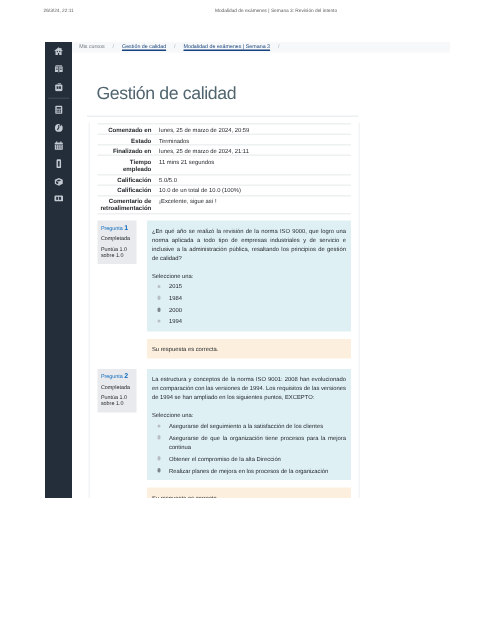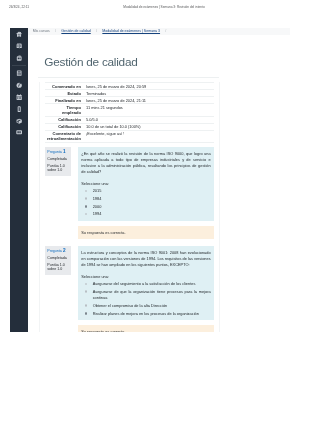--- a/index.html
+++ b/index.html
@@ -1,17 +1,17 @@
 <!DOCTYPE html>
 <html><head>
 <meta charset="utf-8">
 <style>
   * { box-sizing:border-box; margin:0; padding:0; }
   html,body { width:300px; height:424px; background:#ffffff; font-family:"Liberation Sans", sans-serif; }
-  .page { position:relative; width:300px; height:332px; overflow:hidden; background:#fff; }
+  .page { position:relative; width:300px; height:332px; overflow:hidden; background:#fff;margin-left:20px; }
 
   .prt { position:absolute; font-size:3.2px; color:#58595b; top:5.1px; white-space:nowrap; }
   .prt.l { left:9px; }
   .prt.c { left:164px; transform:translateX(-50%); }
   .prtf { position:absolute; font-size:2.55px; color:#5d5e60; top:412.4px; white-space:nowrap; }
   .prtf.l { left:9px; }
   .prtf.r { right:8.3px; font-size:3.2px; top:414.5px; }
 
   .sidebar { position:absolute; left:9.8px; top:27.8px; padding-top:0.5px; width:18.6px; height:385.7px; background:#242e3b; }
   .navicon { width:100%; height:11.8px; display:flex; align-items:center; justify-content:center; }

